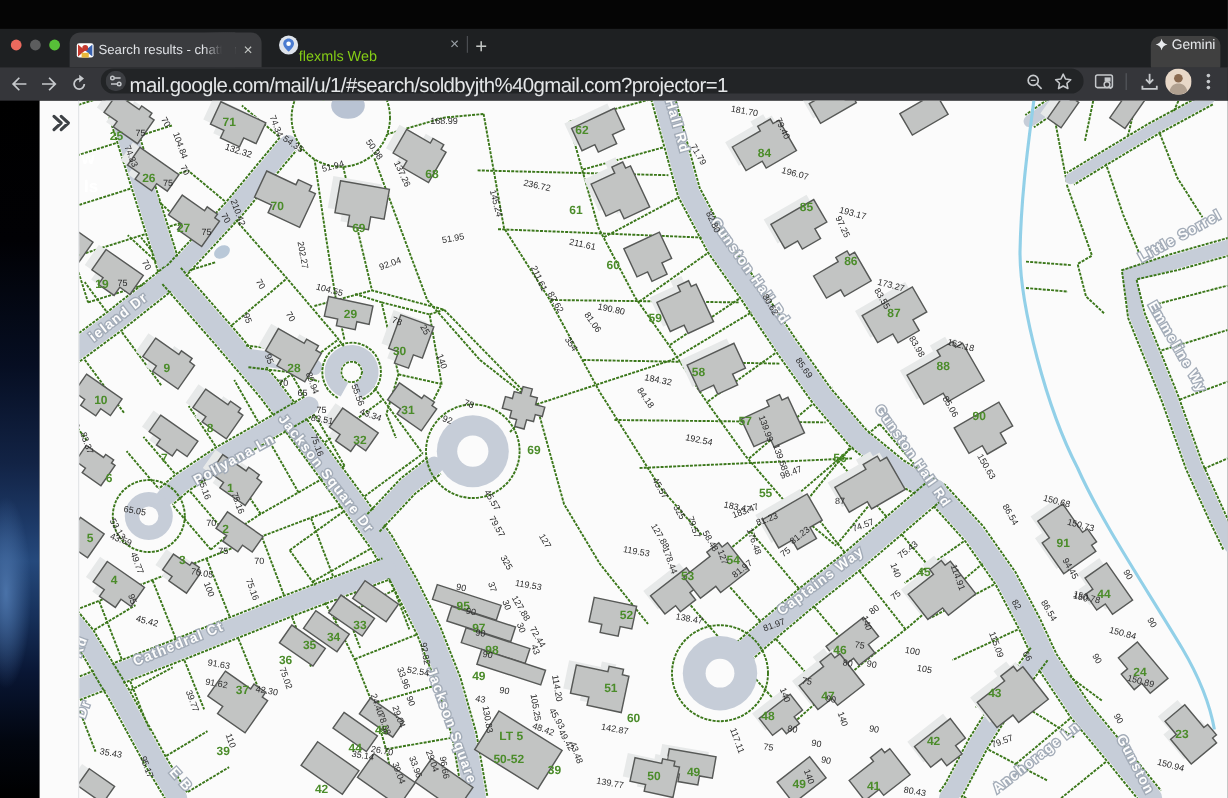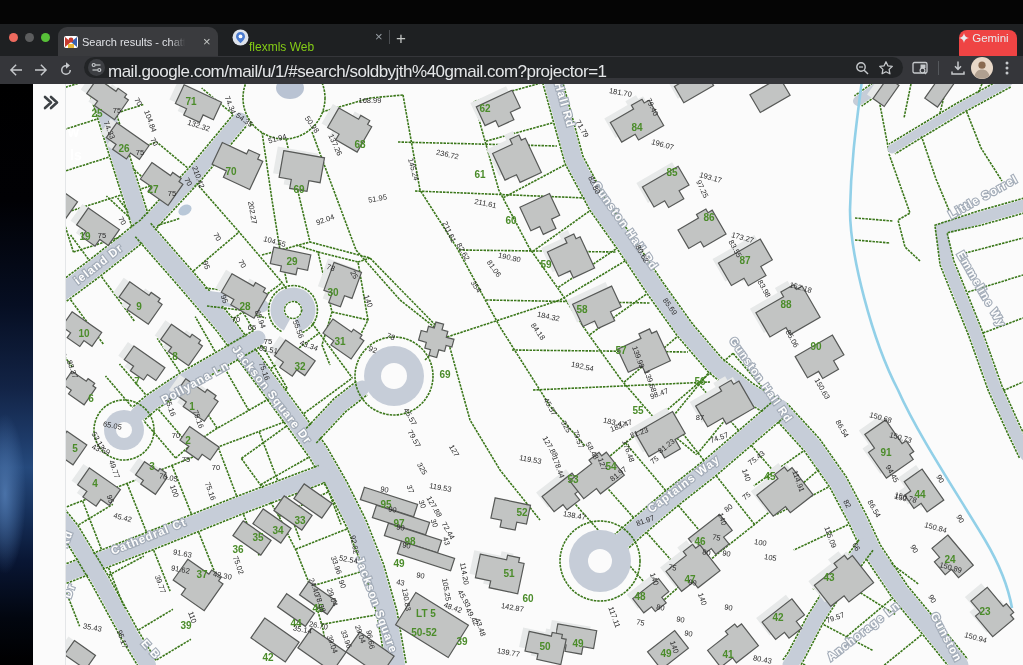--- a/index.html
+++ b/index.html
@@ -7,22 +7,22 @@
 #tabstrip{position:absolute;left:0;top:24px;width:1023px;height:32px;background:#1e2022}
 #toolbar{position:absolute;left:0;top:56px;width:1023px;height:28px;background:#35363a}
 .light{width:9px;height:9px;border-radius:50%;position:absolute;top:33px}
 #tab1{position:absolute;left:58px;top:27px;width:160px;height:29px;background:#3a3b3e;
  border-radius:9px 9px 0 0;color:#dfe1e5;font-size:11px}
 #tab1 .ttl{position:absolute;left:24px;top:9px;width:114px;white-space:nowrap;overflow:hidden}
 #tab1 .fade{position:absolute;right:22px;top:0;width:26px;height:29px;
  background:linear-gradient(90deg,rgba(58,59,62,0),#3a3b3e 58%)}
 .tabx{position:absolute;top:10px;width:9px;height:9px;color:#c4c7c5;font-size:13px;line-height:9px}
 #tab2t{position:absolute;left:249px;top:40px;color:#84cc16;font-size:12px}
-#gem{position:absolute;left:959px;top:30px;width:58px;height:33px;background:#ef4444;
- border-radius:8px;color:#e8eaed;font-size:11.5px;text-align:left;line-height:17px}
+#gem{position:absolute;left:959px;top:30px;width:58px;height:33px;background:#404040;
+ border-radius:8px;color:#e8eaed;font-size:11.5px;text-align:center;line-height:17px}
 #urlpill{position:absolute;left:84px;top:57px;width:819px;height:21px;background:#222426;border-radius:11px}
 #urltxt{position:absolute;left:108px;top:62px;color:#e4e6e8;font-size:17px;letter-spacing:-0.5px}
 .icon{position:absolute;color:#c6c9cc}
 #wall{position:absolute;left:0;top:84px;width:33px;height:581px;
  background:linear-gradient(180deg,#000 0%,#010104 20%,#060e22 38%,#122345 52%,#1d3a68 61%,#25497c 66%,#16305a 74%,#091634 82%,#02060f 92%,#000 100%)}
 #wall i{position:absolute;left:-16px;top:330px;width:42px;height:160px;border-radius:50%;
  background:radial-gradient(closest-side,#4a72a8,rgba(40,70,120,0))}
 #map{position:absolute;left:33px;top:84px;width:990px;height:581px;background:#fbfbfb;overflow:hidden}
 svg text{font-family:"Liberation Sans",sans-serif}
 </style></head><body>

